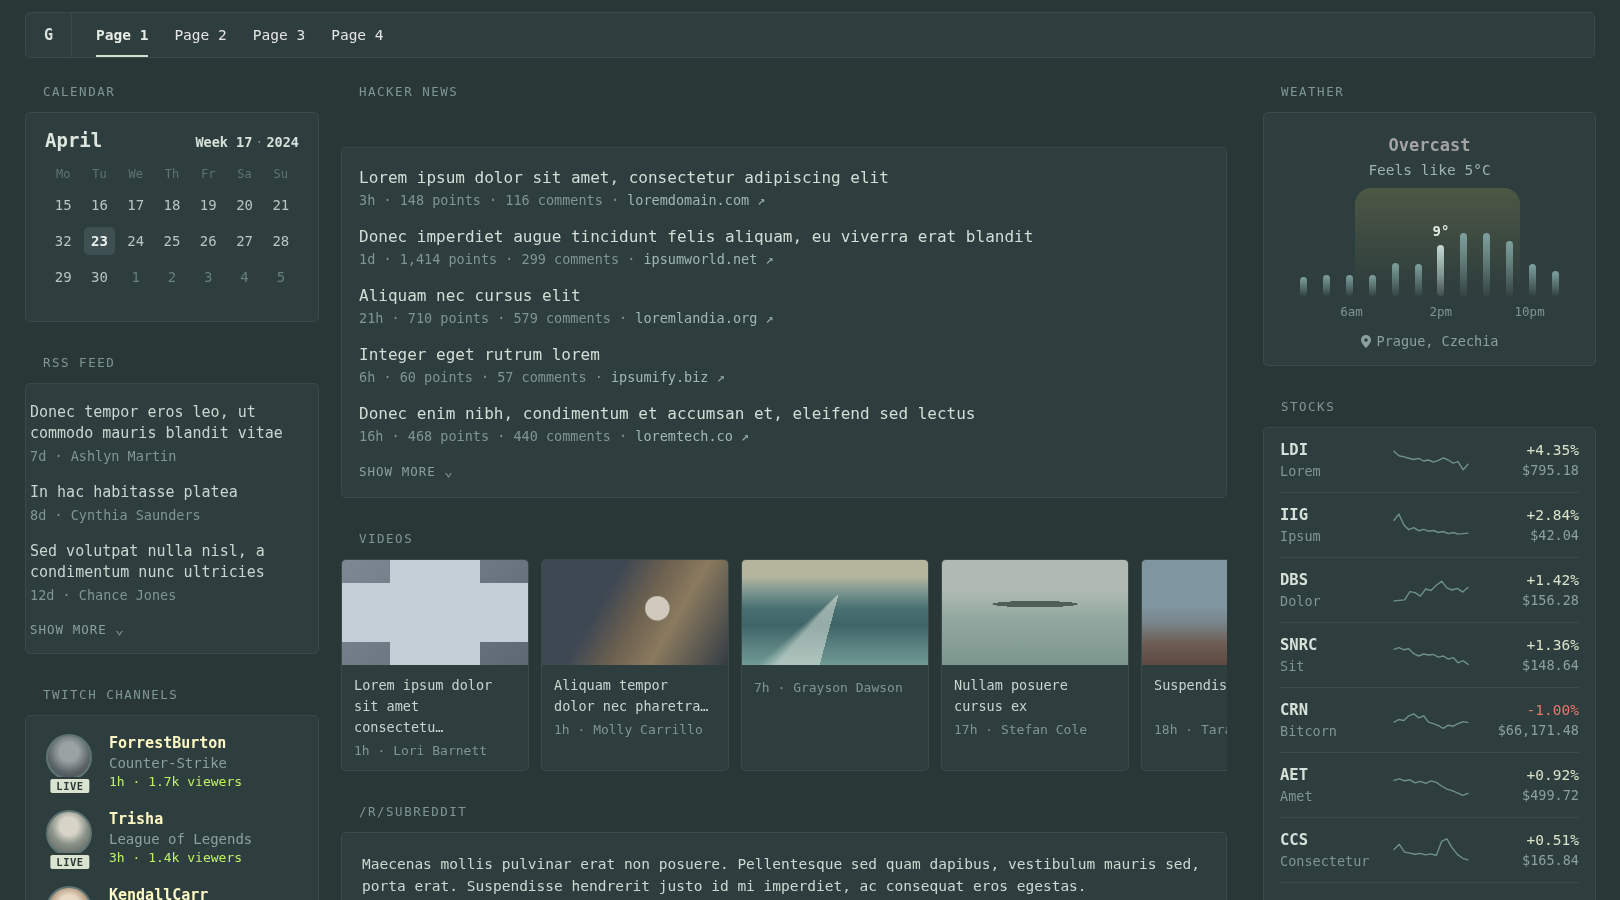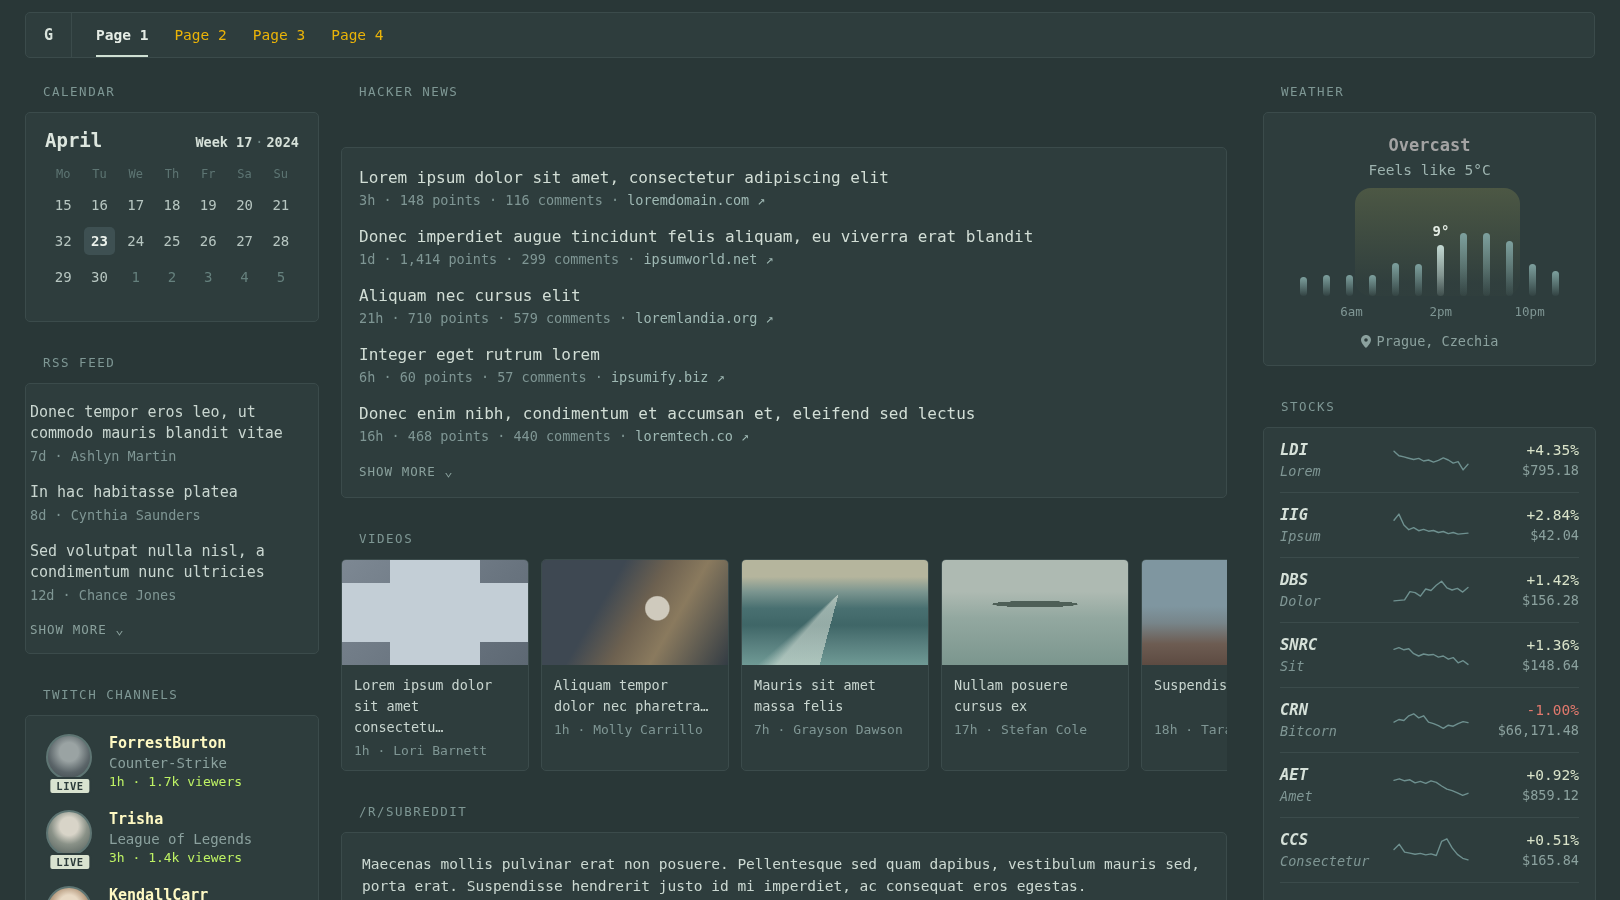--- a/index.html
+++ b/index.html
@@ -13,21 +13,21 @@
   .card {
     background:#2e3d3d;
     border:1px solid #3b4b4b;
     border-radius:5px;
   }
   
   .topbar { height:46px; display:flex; align-items:stretch; }
   .logo-box { width:46px; display:flex; align-items:center; justify-content:center;
     font-weight:700; font-size:15px; color:#d9e3dc; border-right:1px solid #3b4b4b; }
   .tabs { display:flex; gap:26px; margin-left:24px; }
-  .tab { display:flex; align-items:center; font-size:14.5px; color:#eab308;
+  .tab { display:flex; align-items:center; font-size:14.5px; color:#e5e5e5;
     text-decoration:none; border-bottom:2px solid transparent; padding-top:2px; }
   .tab.active { color:#e5ece5; font-weight:700; border-bottom-color:#cfe0d3; }
   
   .main { display:flex; margin-top:26px; }
   .col-left  { width:294px; flex:none; }
   .col-mid   { width:886px; flex:none; margin-left:22px; }
   .col-right { width:333px; flex:none; margin-left:36px; }
   .section { margin-bottom:33px; }
   .section-title { font-size:12.5px; letter-spacing:1.5px; color:#7e9794;
     margin:0 0 13px 18px; font-weight:500; }
@@ -115,21 +115,21 @@
   .wx-times { position:relative; height:16px; margin:8px 14px 0; }
   .wx-times span { position:absolute; transform:translateX(-50%); font-size:12.5px; color:#7f9694; }
   .tl-0 { left:20.8%; } .tl-1 { left:54.2%; } .tl-2 { left:87.5%; }
   .wx-loc { margin-top:13px; font-size:13.5px; color:#8ba19e;
     display:flex; align-items:center; justify-content:center; gap:6px; }
   .pin { width:10px; height:13px; fill:#8ba19e; flex:none; }
   
   .stocks-card { padding:0 16px; min-height:510px; }
   .stock-row { display:flex; align-items:center; padding:13px 0; border-top:1px solid #3b4b4b; }
   .stock-row:first-child { border-top:none; }
-  .stock-left { width:112px; flex:none;font-style:italic; }
+  .stock-left { width:112px; flex:none; }
   .stock-ticker { font-size:15.5px; font-weight:700; color:#d6e1d9; }
   .stock-name { font-size:13.5px; color:#7f9694; margin-top:4px; }
   .stock-spark { width:78px; height:34px; flex:none; }
   .stock-right { flex:1; text-align:right; }
   .stock-change { font-size:14.5px; color:#d9e3c9; }
   .stock-change.neg { color:#e1796d; }
   .stock-price { font-size:13.5px; color:#8ba19e; margin-top:4px; }
 </style>
 </head>
 <body>
@@ -295,21 +295,20 @@
         <div class="card video-card">
           <div class="video-thumb thumb-2"></div>
           <div class="video-body">
             <div class="video-title">Aliquam tempor dolor nec pharetra…</div>
             <div class="video-meta">1h · Molly Carrillo</div>
           </div>
         </div>
         <div class="card video-card">
           <div class="video-thumb thumb-3"></div>
           <div class="video-body">
-            <div class="video-title">Mauris sit amet massa felis</div>
             <div class="video-meta">7h · Grayson Dawson</div>
           </div>
         </div>
         <div class="card video-card">
           <div class="video-thumb thumb-4"></div>
           <div class="video-body">
             <div class="video-title">Nullam posuere cursus ex</div>
             <div class="video-meta">17h · Stefan Cole</div>
           </div>
         </div>
@@ -444,21 +443,21 @@
         <div class="stock-row">
           <div class="stock-left">
             <div class="stock-ticker">AET</div>
             <div class="stock-name">Amet</div>
           </div>
           <div class="stock-spark"><svg width="78" height="34" viewBox="0 0 78 34">
                 <polyline points="2.0,12.3 7.3,10.8 12.6,12.8 17.9,11.8 23.1,14.9 28.4,13.4 33.7,15.4 39.0,12.8 44.3,14.4 49.6,18.0 54.9,21.2 60.1,22.7 65.4,24.8 70.7,27.4 76.0,25.3" fill="none" stroke="#6e908f" stroke-width="1.4" stroke-linecap="round" stroke-linejoin="round"></polyline>
               </svg></div>
           <div class="stock-right">
             <div class="stock-change">+0.92%</div>
-            <div class="stock-price">$859.12</div>
+            <div class="stock-price">$499.72</div>
           </div>
         </div>
         <div class="stock-row">
           <div class="stock-left">
             <div class="stock-ticker">CCS</div>
             <div class="stock-name">Consectetur</div>
           </div>
           <div class="stock-spark"><svg width="78" height="34" viewBox="0 0 78 34">
                 <polyline points="2.0,16.5 7.3,11.3 12.6,19.1 17.9,20.1 23.1,21.2 28.4,20.4 33.7,21.9 39.0,20.9 44.3,22.5 49.6,8.4 54.9,5.8 60.1,14.9 65.4,21.4 70.7,25.3 76.0,26.9" fill="none" stroke="#6e908f" stroke-width="1.4" stroke-linecap="round" stroke-linejoin="round"></polyline>
               </svg></div>

